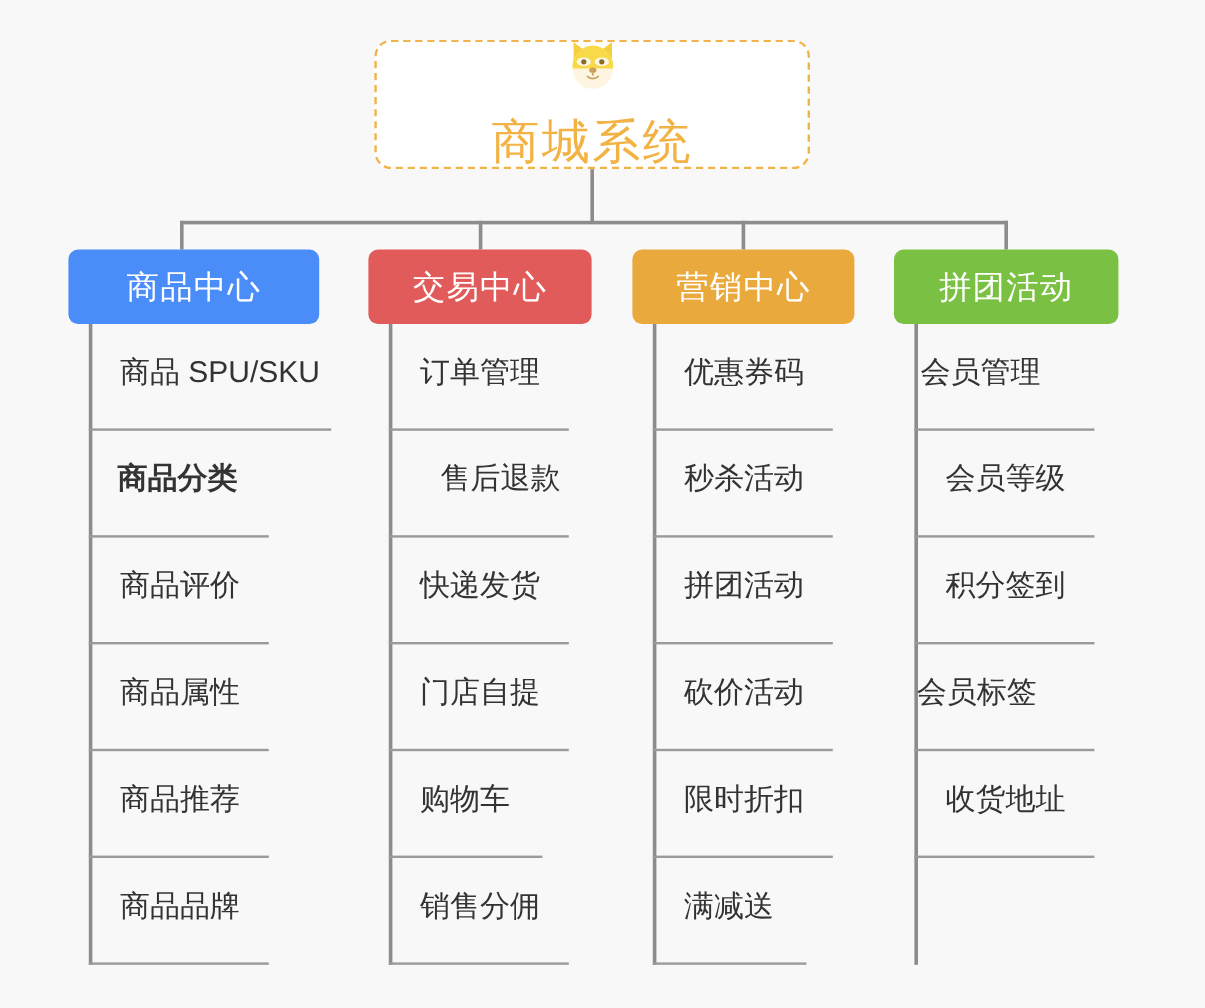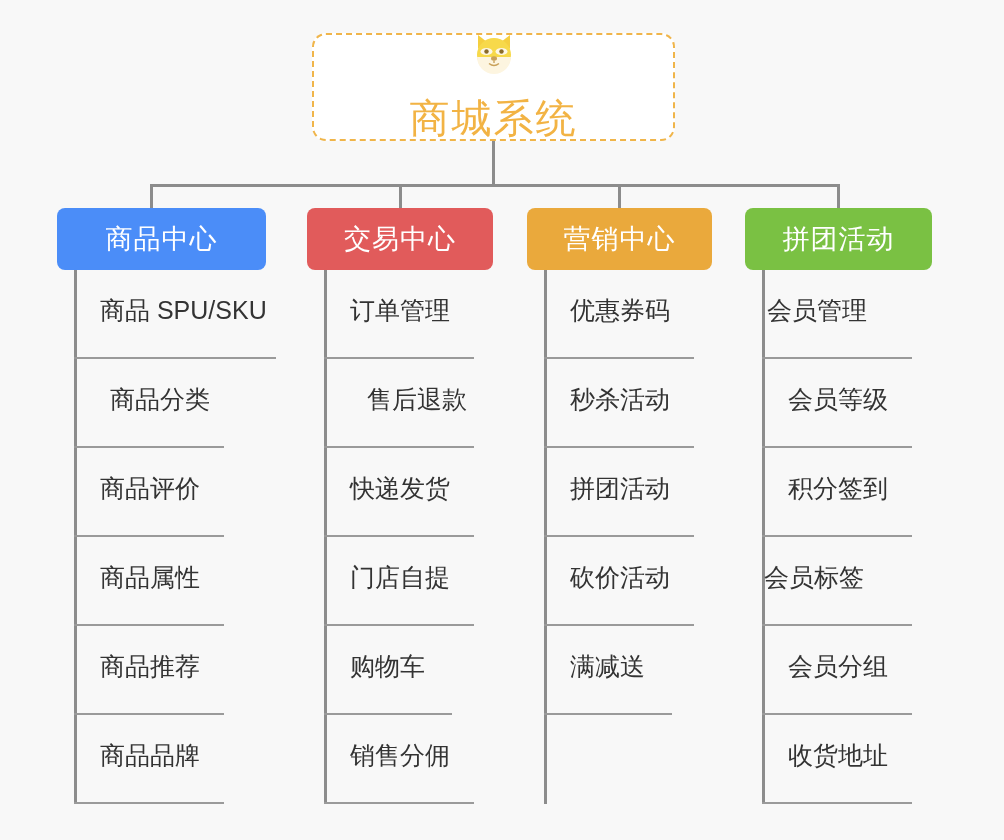--- a/index.html
+++ b/index.html
@@ -166,21 +166,21 @@
           <span>商品中心</span>
         </div>
         <div class="leaf-list" style="height: 534px;">
           <div class="leaf-spine" style="left: 17px; height: 534px;"></div>
           <div class="leaf-item">
             <div class="leaf-underline" style="left: 17px; width: 202px;"></div>
             <span class="leaf-label" style="margin-left: 43px;">商品 SPU/SKU</span>
           </div>
           <div class="leaf-item">
             <div class="leaf-underline" style="left: 17px; width: 150px;"></div>
-            <span class="leaf-label" style="margin-left: 53px;">商品分类</span>
+            <span class="leaf-label" style="margin-left: 41px; font-weight: bold;">商品分类</span>
           </div>
           <div class="leaf-item">
             <div class="leaf-underline" style="left: 17px; width: 150px;"></div>
             <span class="leaf-label" style="margin-left: 43px;">商品评价</span>
           </div>
           <div class="leaf-item">
             <div class="leaf-underline" style="left: 17px; width: 150px;"></div>
             <span class="leaf-label" style="margin-left: 43px;">商品属性</span>
           </div>
           <div class="leaf-item">
@@ -241,20 +241,24 @@
           </div>
           <div class="leaf-item">
             <div class="leaf-underline" style="left: 17px; width: 150px;"></div>
             <span class="leaf-label" style="margin-left: 43px;">拼团活动</span>
           </div>
           <div class="leaf-item">
             <div class="leaf-underline" style="left: 17px; width: 150px;"></div>
             <span class="leaf-label" style="margin-left: 43px;">砍价活动</span>
           </div>
           <div class="leaf-item">
+            <div class="leaf-underline" style="left: 17px; width: 150px;"></div>
+            <span class="leaf-label" style="margin-left: 43px;">限时折扣</span>
+          </div>
+          <div class="leaf-item">
             <div class="leaf-underline" style="left: 17px; width: 128px;"></div>
             <span class="leaf-label" style="margin-left: 43px;">满减送</span>
           </div>
         </div>
       </div>
       <div class="column" style="left: 745px; width: 187px;">
         <div class="cat-box" style="background: rgb(122, 193, 67); width: 187px;">
           <span>拼团活动</span>
         </div>
         <div class="leaf-list" style="height: 534px;">
@@ -270,22 +274,18 @@
           <div class="leaf-item">
             <div class="leaf-underline" style="left: 17px; width: 150px;"></div>
             <span class="leaf-label" style="margin-left: 43px;">积分签到</span>
           </div>
           <div class="leaf-item">
             <div class="leaf-underline" style="left: 17px; width: 150px;"></div>
             <span class="leaf-label" style="margin-left: 19px;">会员标签</span>
           </div>
           <div class="leaf-item">
             <div class="leaf-underline" style="left: 17px; width: 150px;"></div>
-            <span class="leaf-label" style="margin-left: 43px;">会员分组</span>
-          </div>
-          <div class="leaf-item">
-            <div class="leaf-underline" style="left: 17px; width: 150px;"></div>
             <span class="leaf-label" style="margin-left: 43px;">收货地址</span>
           </div>
         </div>
       </div>
     </div>
 </div>
 
 </body></html>

